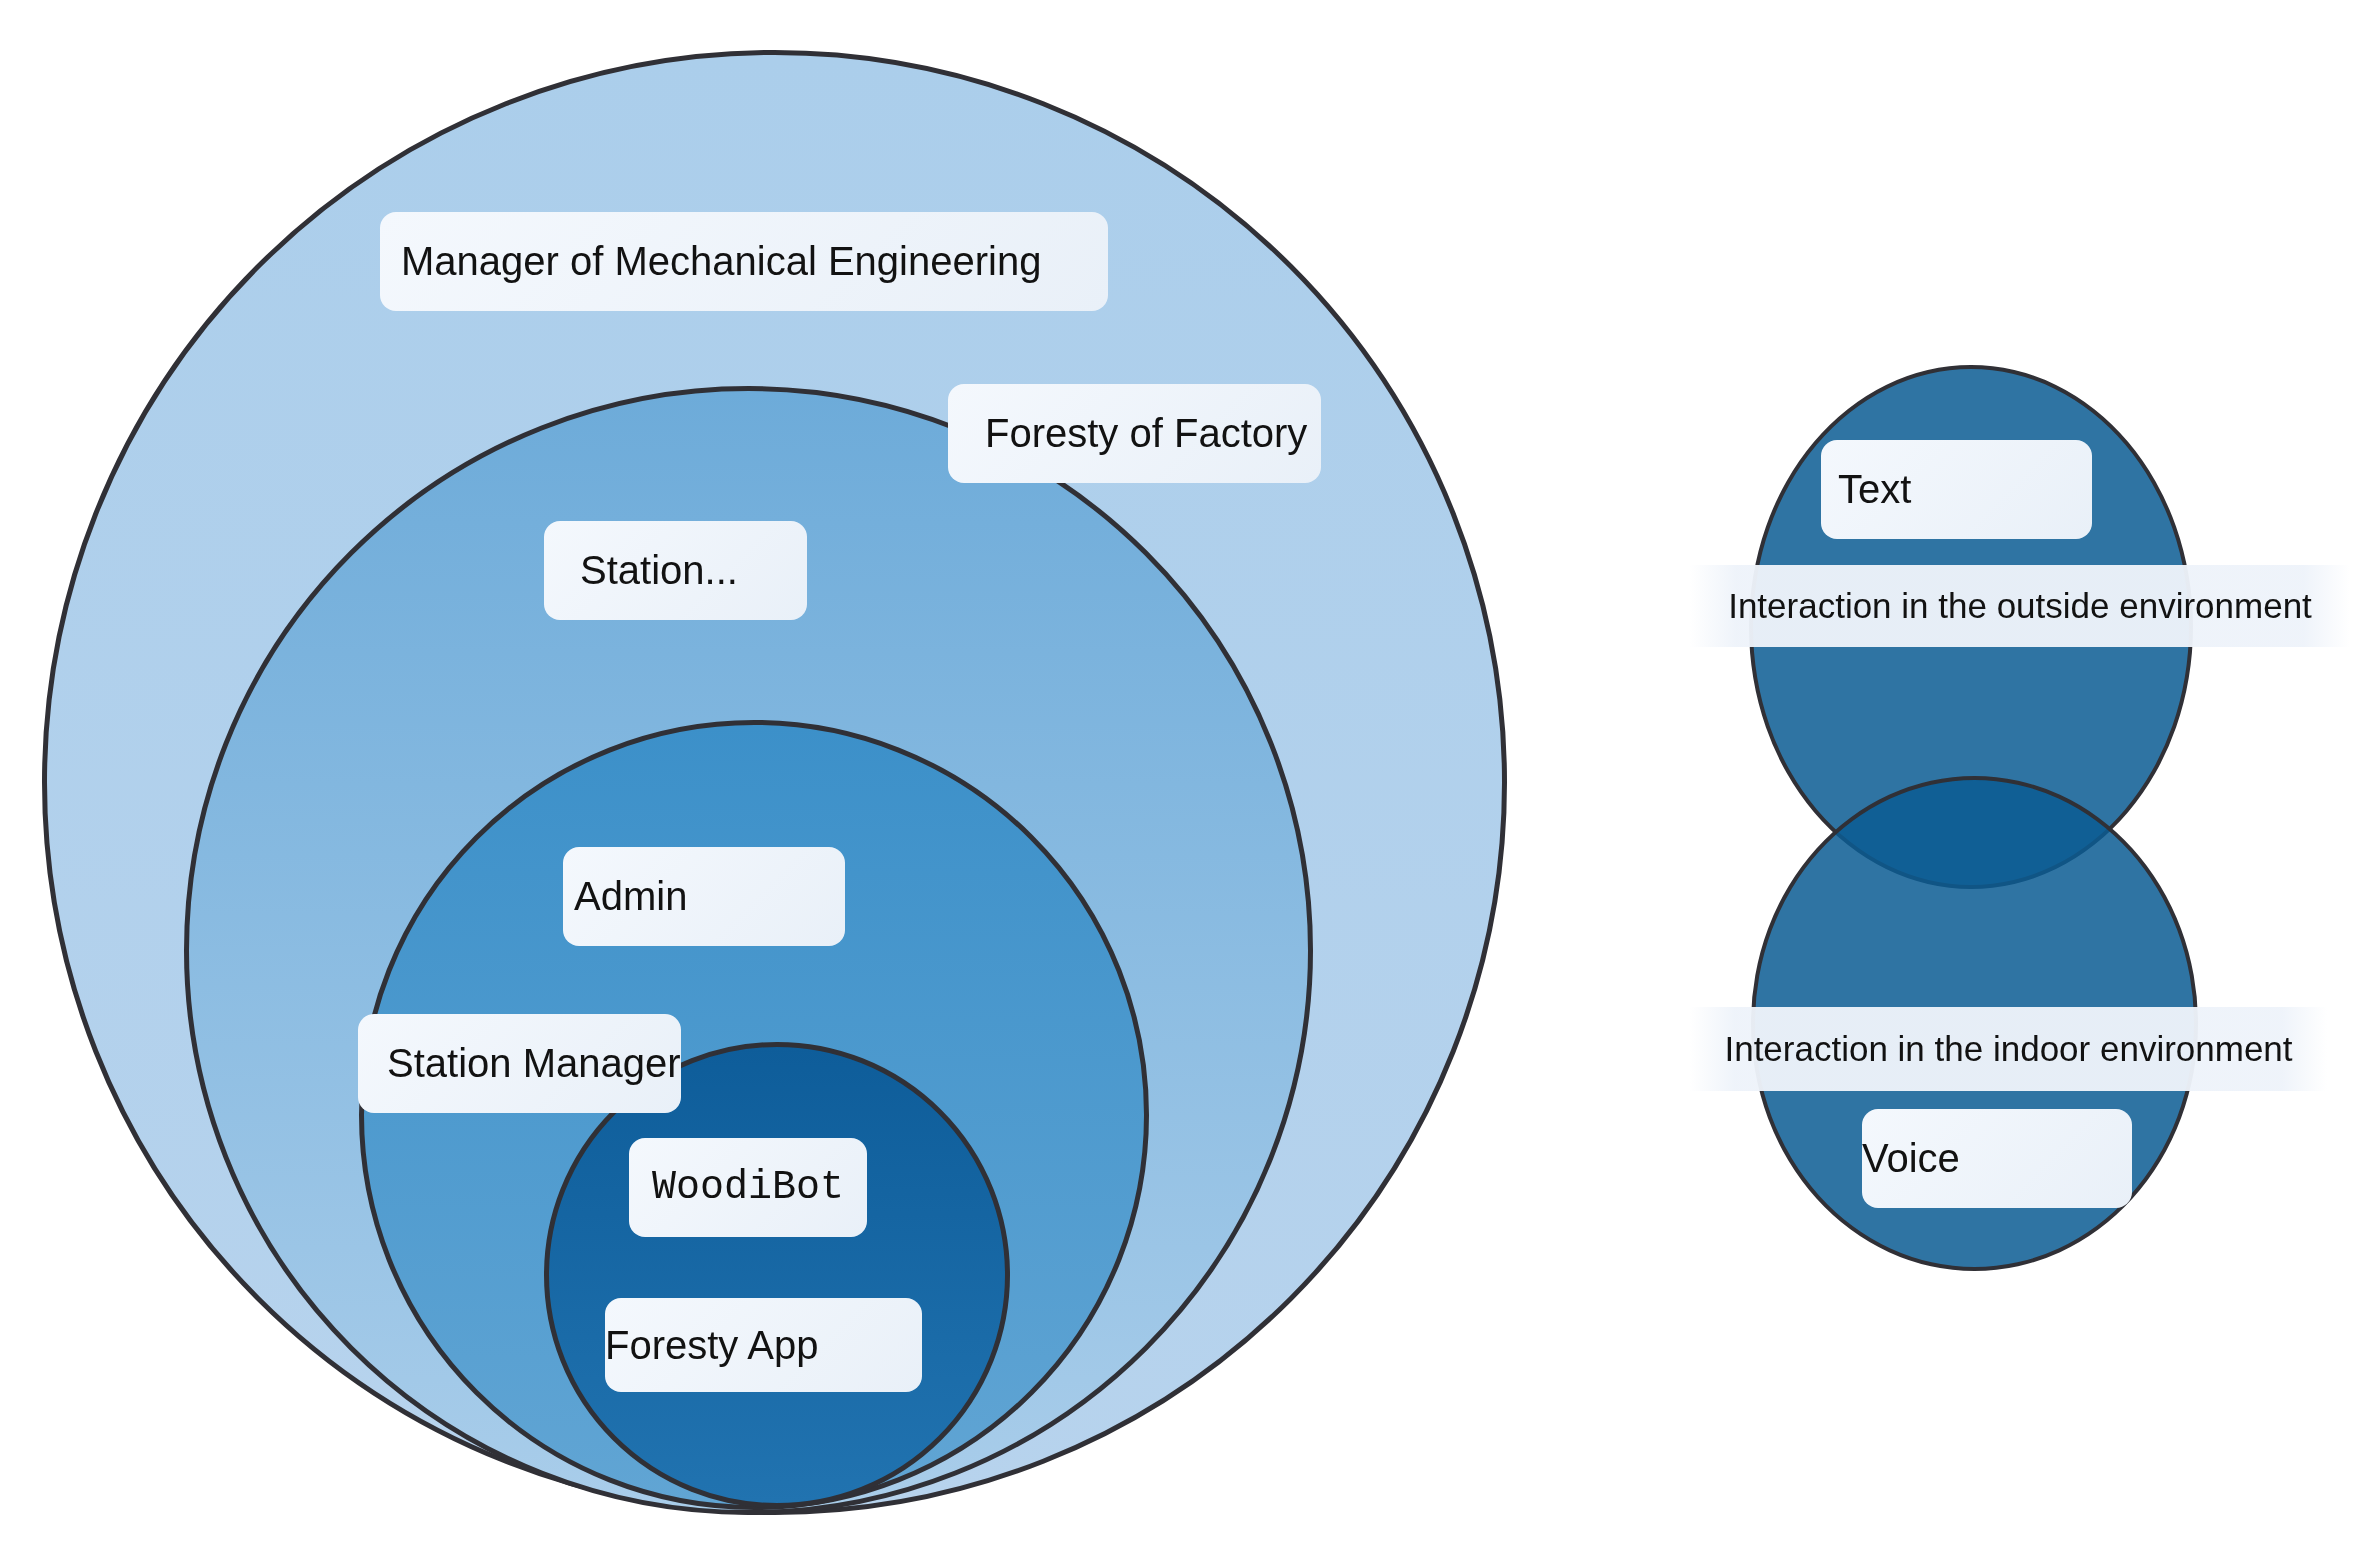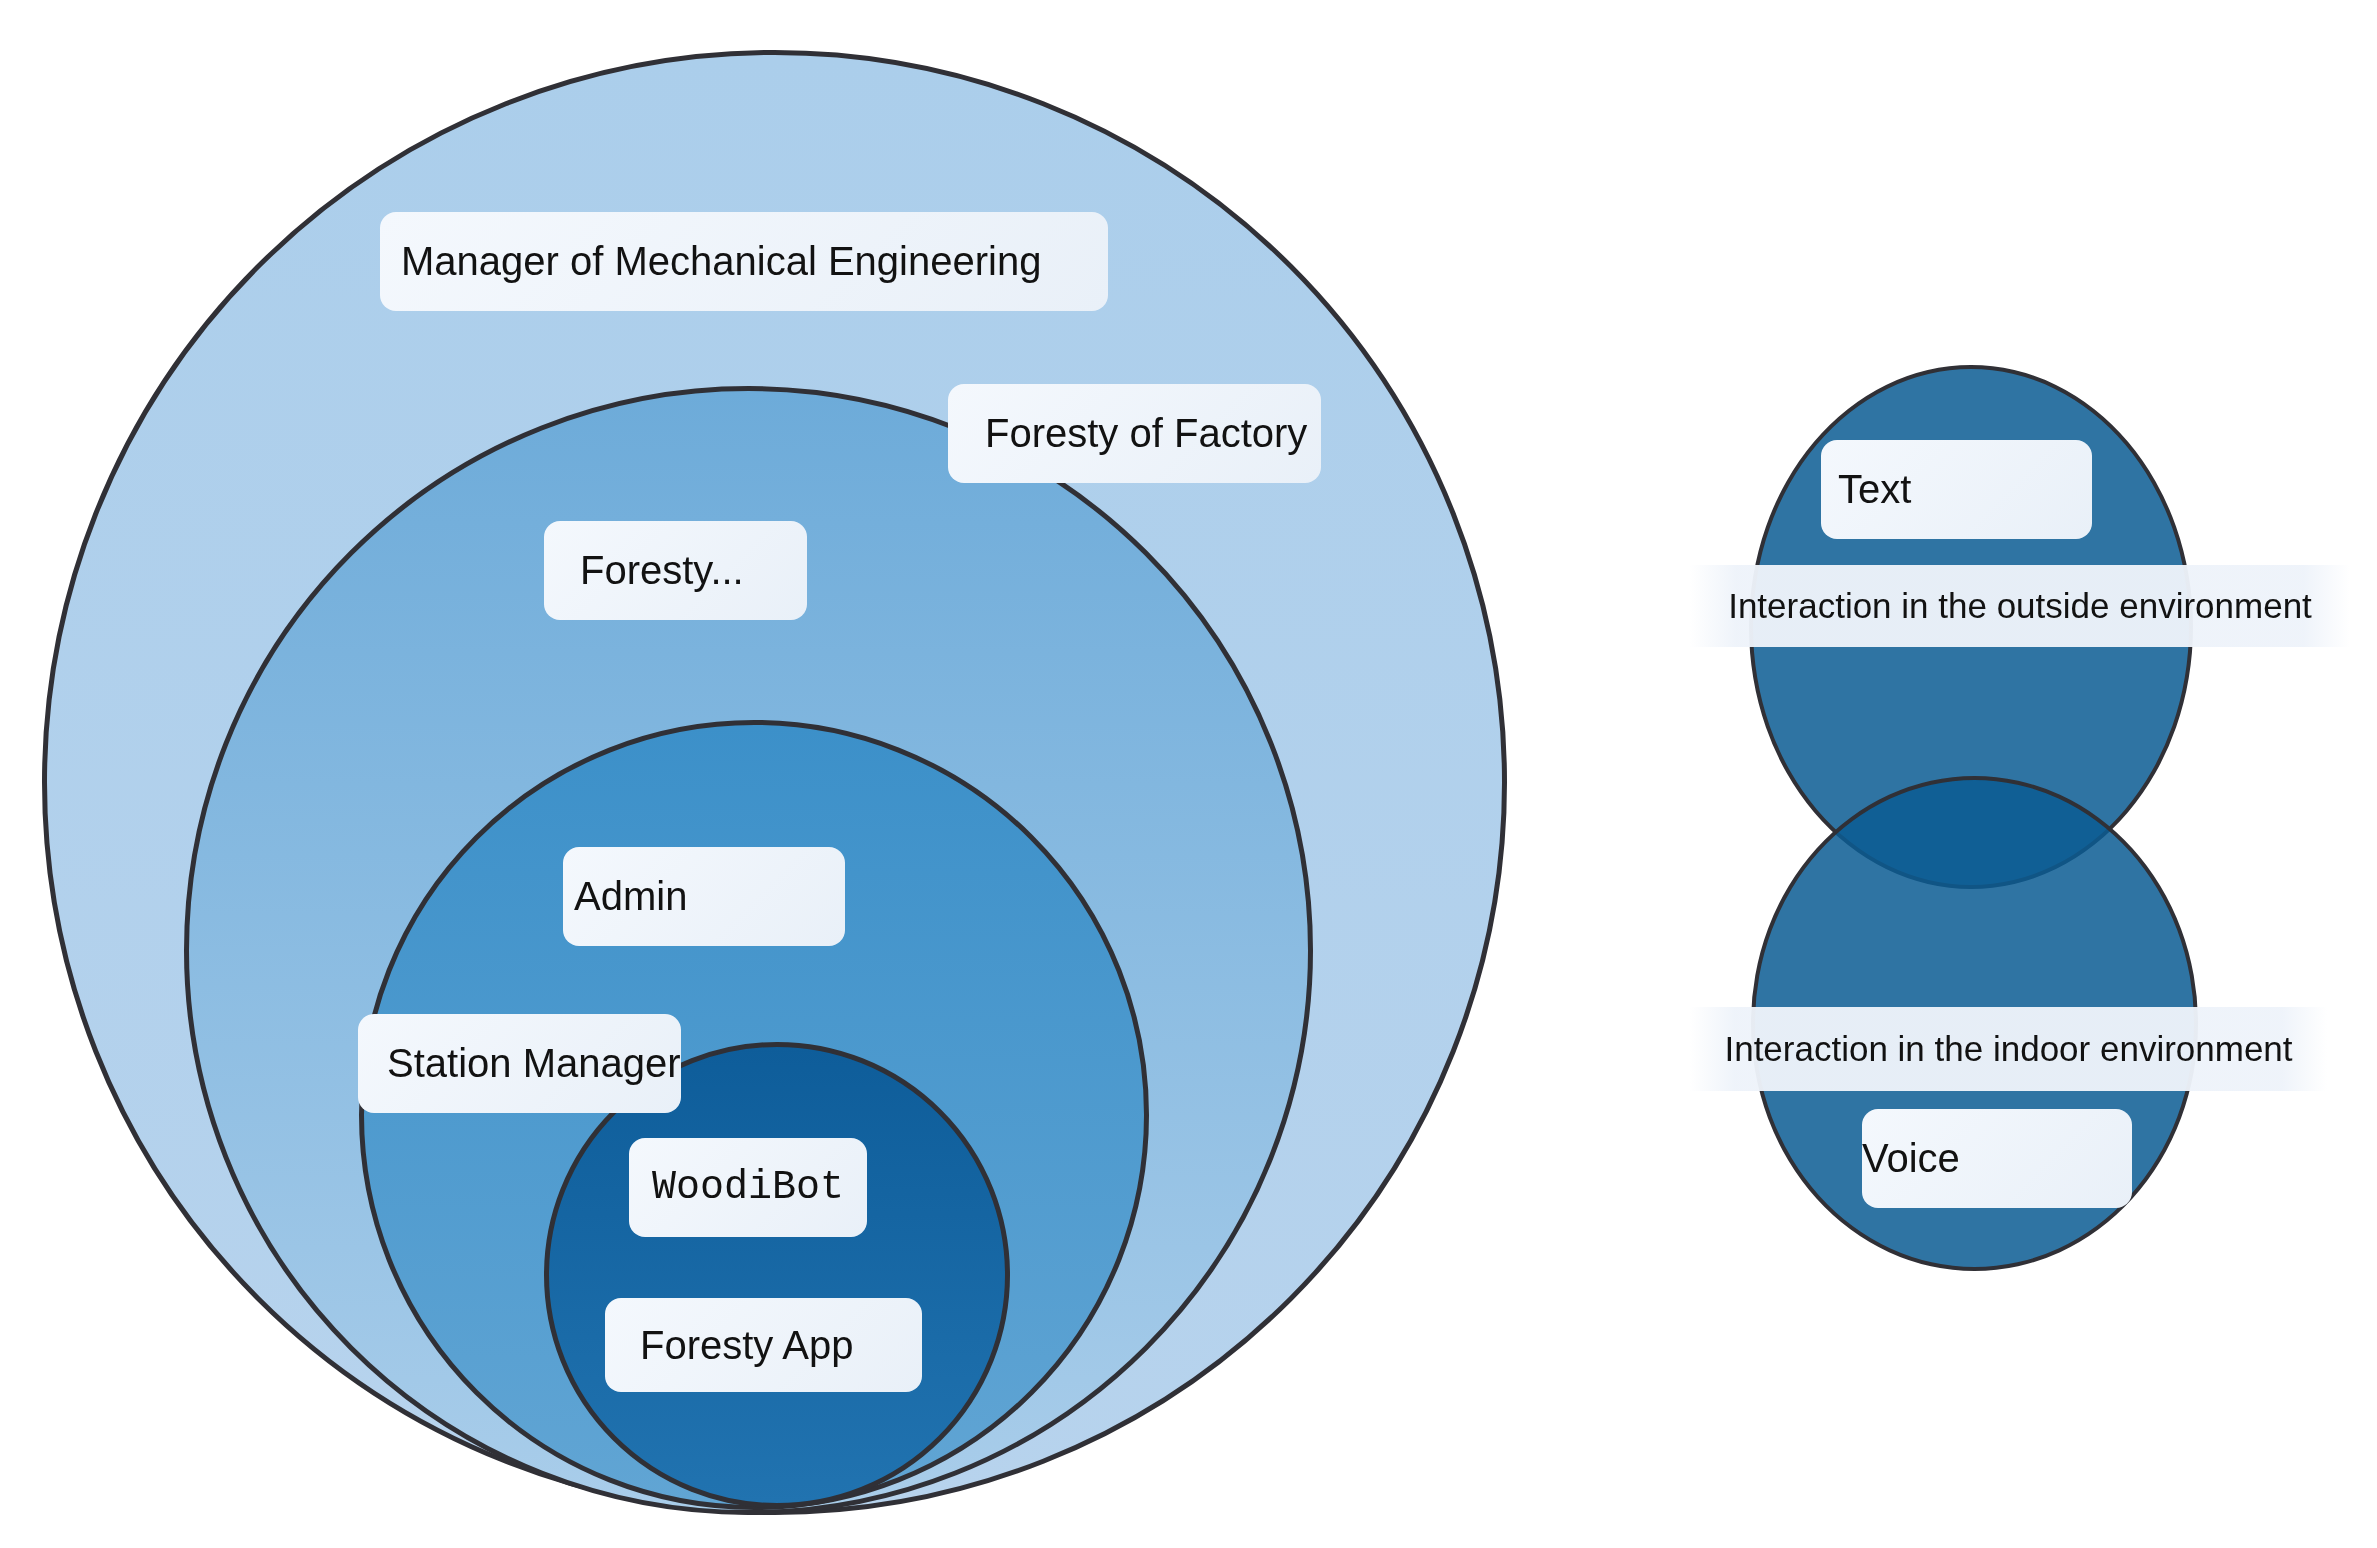--- a/index.html
+++ b/index.html
@@ -69,29 +69,29 @@
   <div class="ring" style="left: 184px; top: 386px; width: 1129px; height: 1129px; z-index: 2; --ct: #6dabd9; --cb: #a9cdea;"></div>
 
   <div class="ring" style="left: 359px; top: 720px; width: 790px; height: 790px; z-index: 3; --ct: #3c90c9; --cb: #61a5d4;"></div>
 
   <div class="ring" style="left: 544px; top: 1042px; width: 466px; height: 466px; z-index: 4; --ct: #0e5d9a; --cb: #2173b0;"></div>
 
   <div class="pill" style="left:380px; top:212px; width:728px; padding-left:21px;">Manager of Mechanical Engineering</div>
 
   <div class="pill" style="left:948px; top:384px; width:373px; padding-left:37px;">Foresty of Factory</div>
 
-  <div class="pill" style="left:544px; top:521px; width:263px; padding-left:36px;">Foresty...</div>
+  <div class="pill" style="left:544px; top:521px; width:263px; padding-left:36px;">Station...</div>
 
   <div class="pill" style="left:563px; top:847px; width:282px; padding-left:11px;">Admin</div>
 
   <div class="pill" style="left:358px; top:1014px; width:323px; padding-left:29px;">Station Manager</div>
 
   <div class="pill" style="left:629px; top:1138px; width:238px; padding-left:23px;font-family:Liberation Mono, monospace;">WoodiBot</div>
 
-  <div class="pill" style="left:605px; top:1298px; width:317px; height:94px; padding-left:35px;">Foresty App</div>
+  <div class="pill" style="left:605px; top:1298px; width:317px; height:94px; ">Foresty App</div>
 
   <div class="vellipse" style="left: 1749px; top: 365px; width: 444px; height: 524px; z-index: 10; --fill: rgba(10,92,147,0.85);"></div>
 
   <div class="vellipse" style="left: 1751px; top: 776px; width: 447px; height: 495px; z-index: 11; --fill: rgba(10,92,147,0.85);"></div>
 
   <div class="banner" style="left:1690px; top:565px; width:660px; height:82px;">
     <span>Interaction in the outside environment</span>
   </div>
 
   <div class="banner" style="left:1690px; top:1007px; width:637px; height:84px;">

